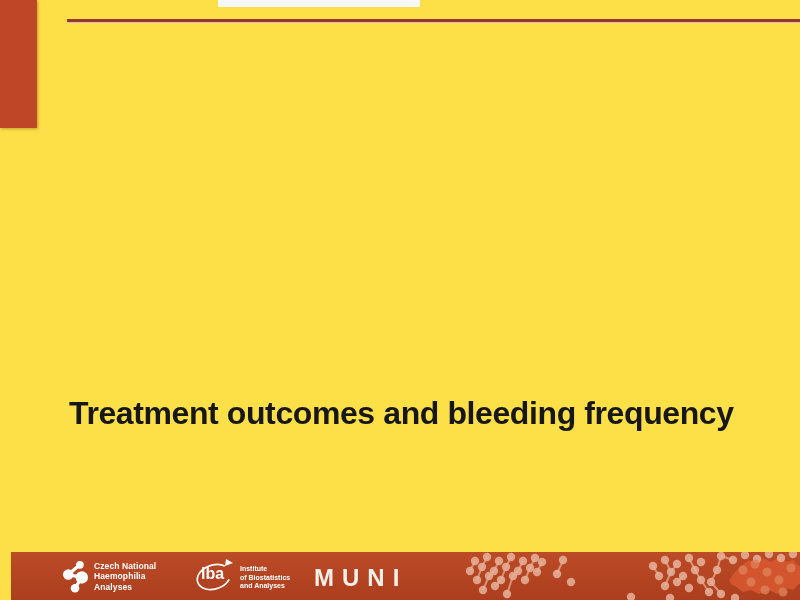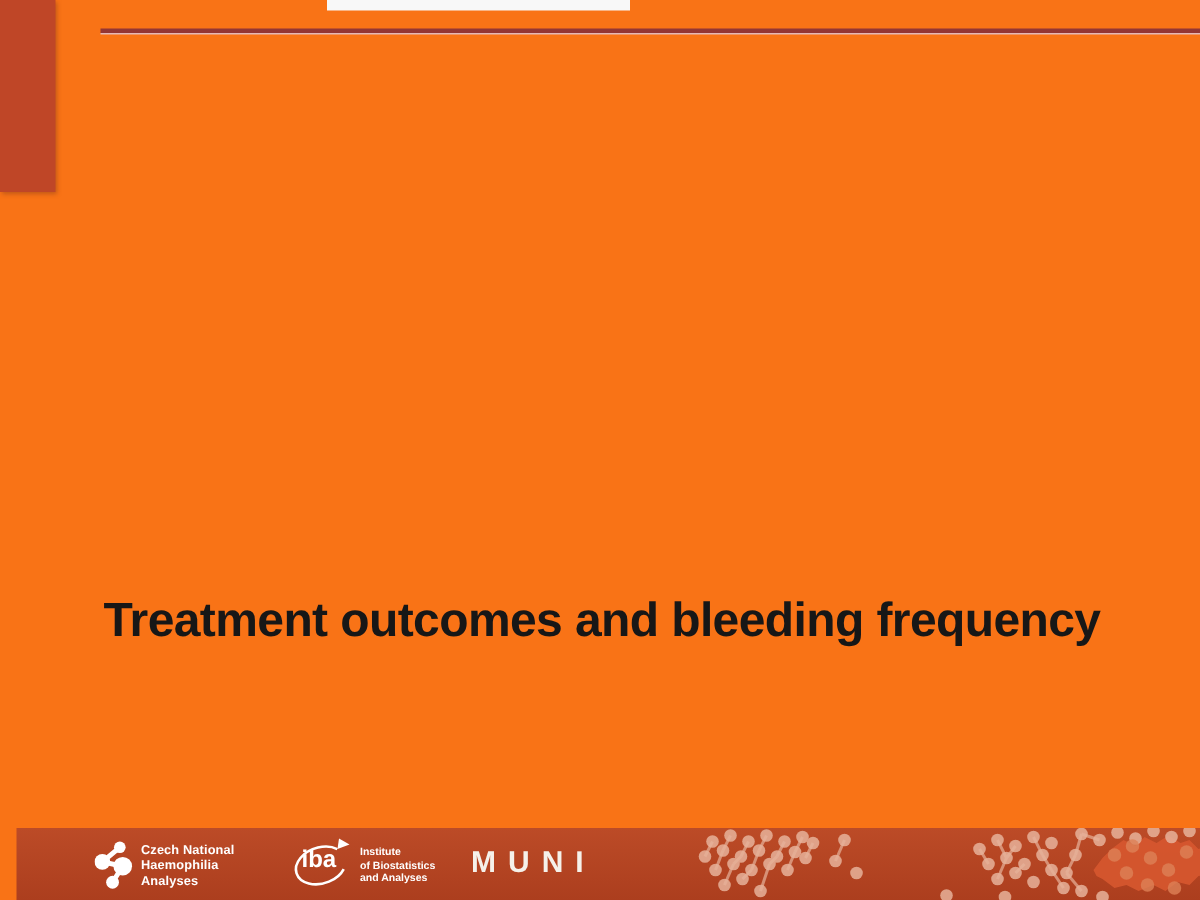--- a/index.html
+++ b/index.html
@@ -1,19 +1,19 @@
 <!DOCTYPE html>
 <html><head>
 <meta charset="utf-8">
 <style>
   * { margin:0; padding:0; box-sizing:border-box; }
   html,body { width:800px; height:600px; }
   body { font-family:"Liberation Sans", sans-serif; background:#ffffff; position:relative; overflow:hidden; }
 
-  .slide { position:absolute; inset:0; width:800px; height:600px; background:#f97316; }
+  .slide { position:absolute; inset:0; width:800px; height:600px; background:#fde047; }
 
   
   .accent-bar {
     position:absolute; left:0; top:0; width:37px; height:128px;
     background:#BF4627;
     box-shadow:1px 1px 3px rgba(90,40,25,0.35);
   }
 
   
   .top-strip {
@@ -51,21 +51,21 @@
     position:absolute; left:9px; top:9px;
     color:#ffffff; font-size:16px; font-weight:700; letter-spacing:0px;text-align:right;
   }
   .iba-text {
     position:absolute; left:48px; top:9px;
     color:#ffffff; font-size:7px; font-weight:700; line-height:8.5px;
   }
 
   .muni {
     position:absolute; left:303px; top:12px;
-    color:#F5F1EA; font-size:20px; font-weight:700; letter-spacing:8px;
+    color:#F5F1EA; font-size:24px; font-weight:700; letter-spacing:8px;
   }
 </style>
 </head>
 <body>
 
 <div class="slide">
 
   <div class="accent-bar"></div>
   <div class="top-strip"></div>
 

